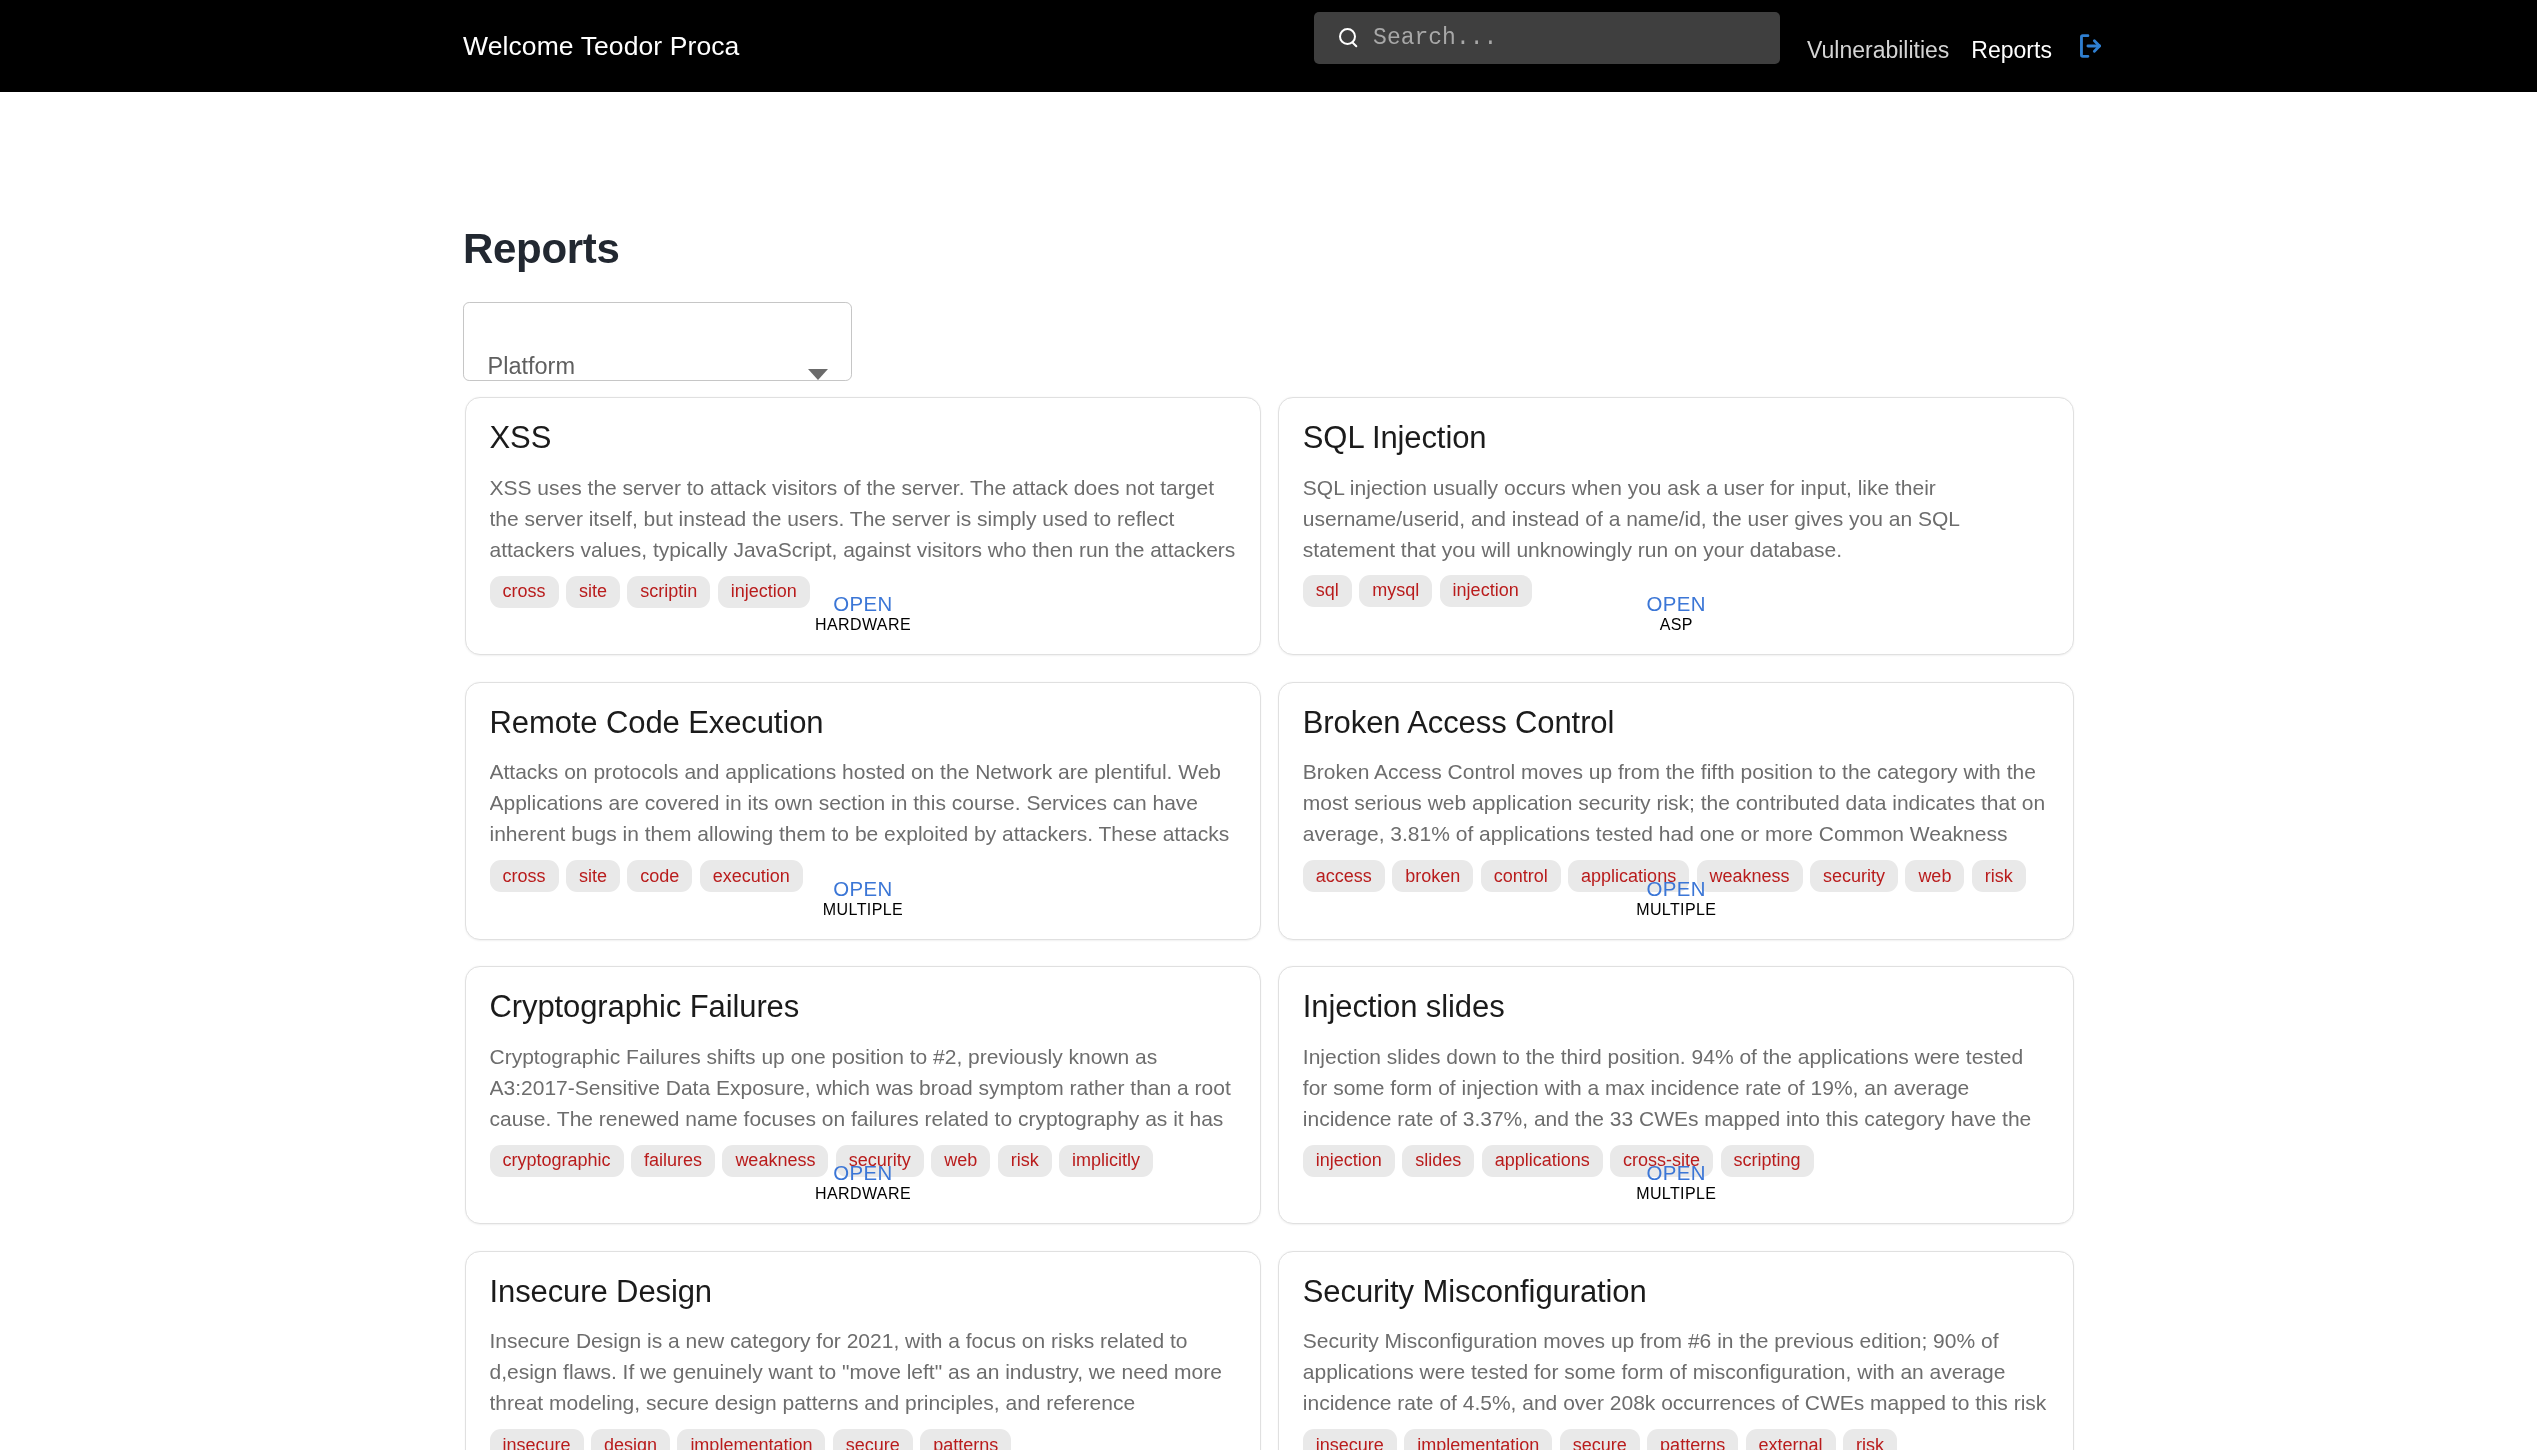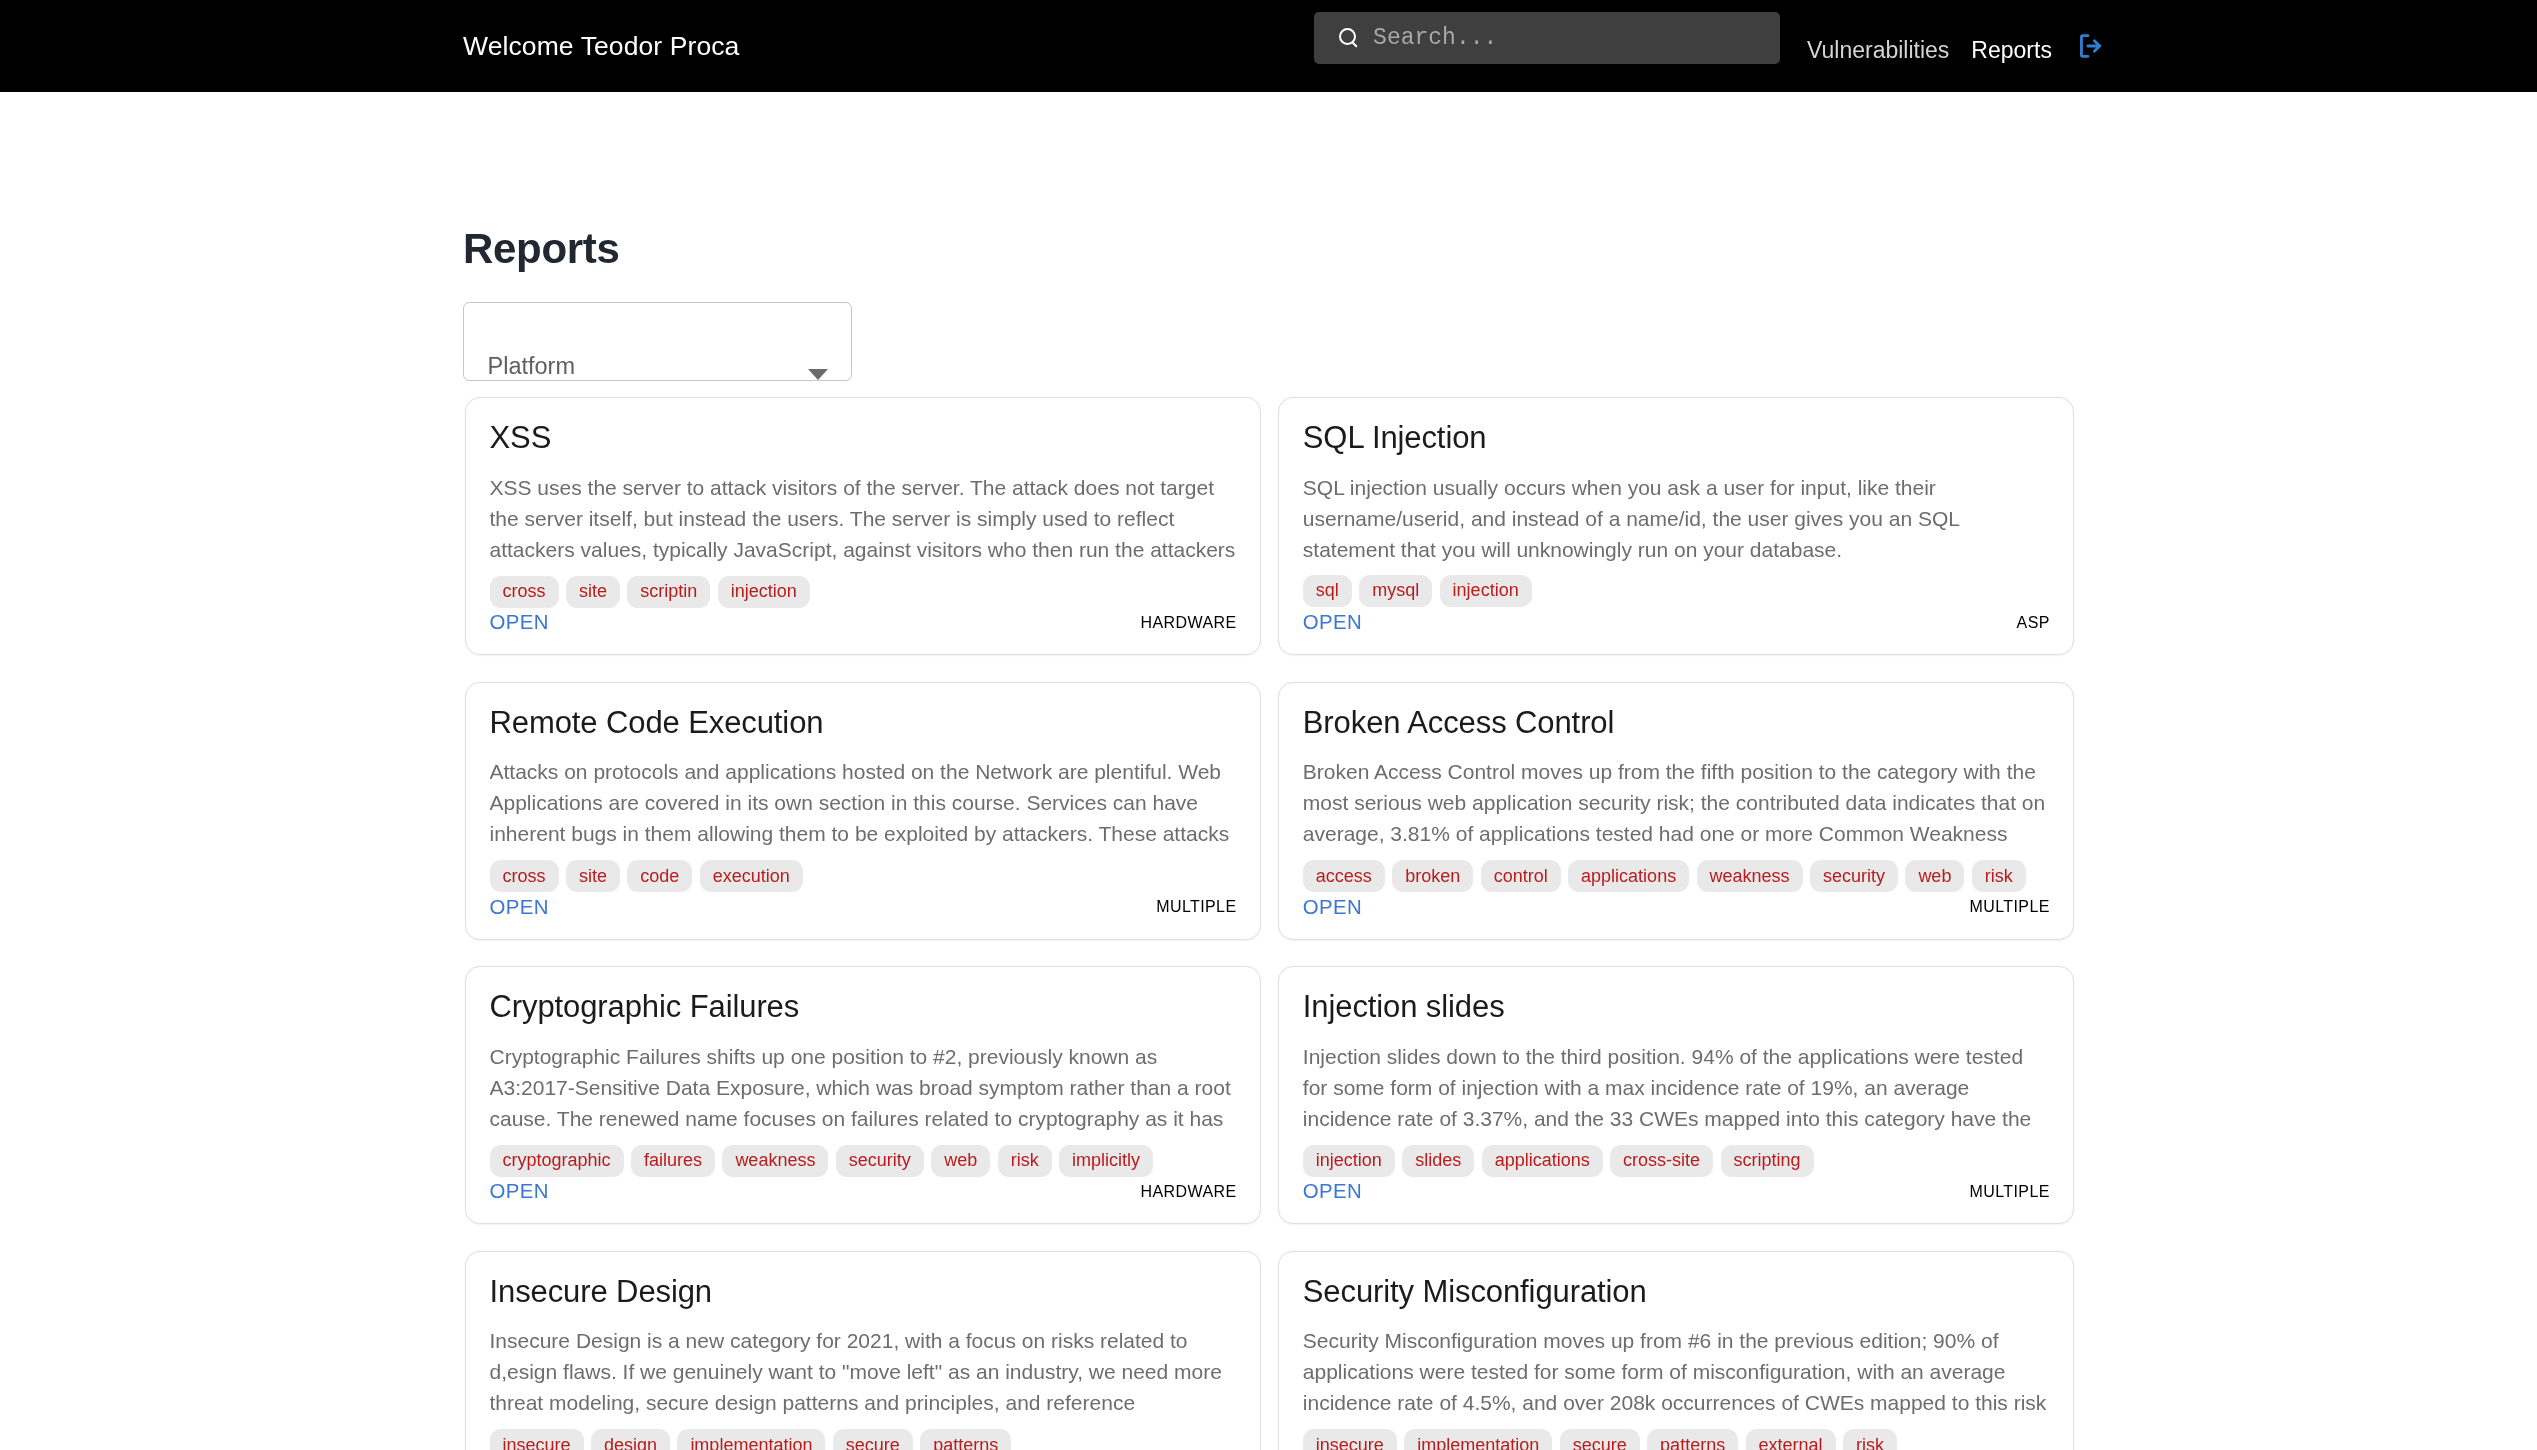--- a/index.html
+++ b/index.html
@@ -223,20 +223,21 @@
   }
 
   .card-footer {
     position: absolute;
     left: 23.5px;
     right: 23.5px;
     bottom: 20px;
     display: flex;
     align-items: center;
     justify-content: space-between;
+    flex-direction: column;
   }
   .open-link {
     color: #3b76d6;
     font-size: 20.4px;
     font-weight: 500;
     letter-spacing: 0.4px;
     text-decoration: none;
     cursor: pointer;
   }
   .platform-tag {

